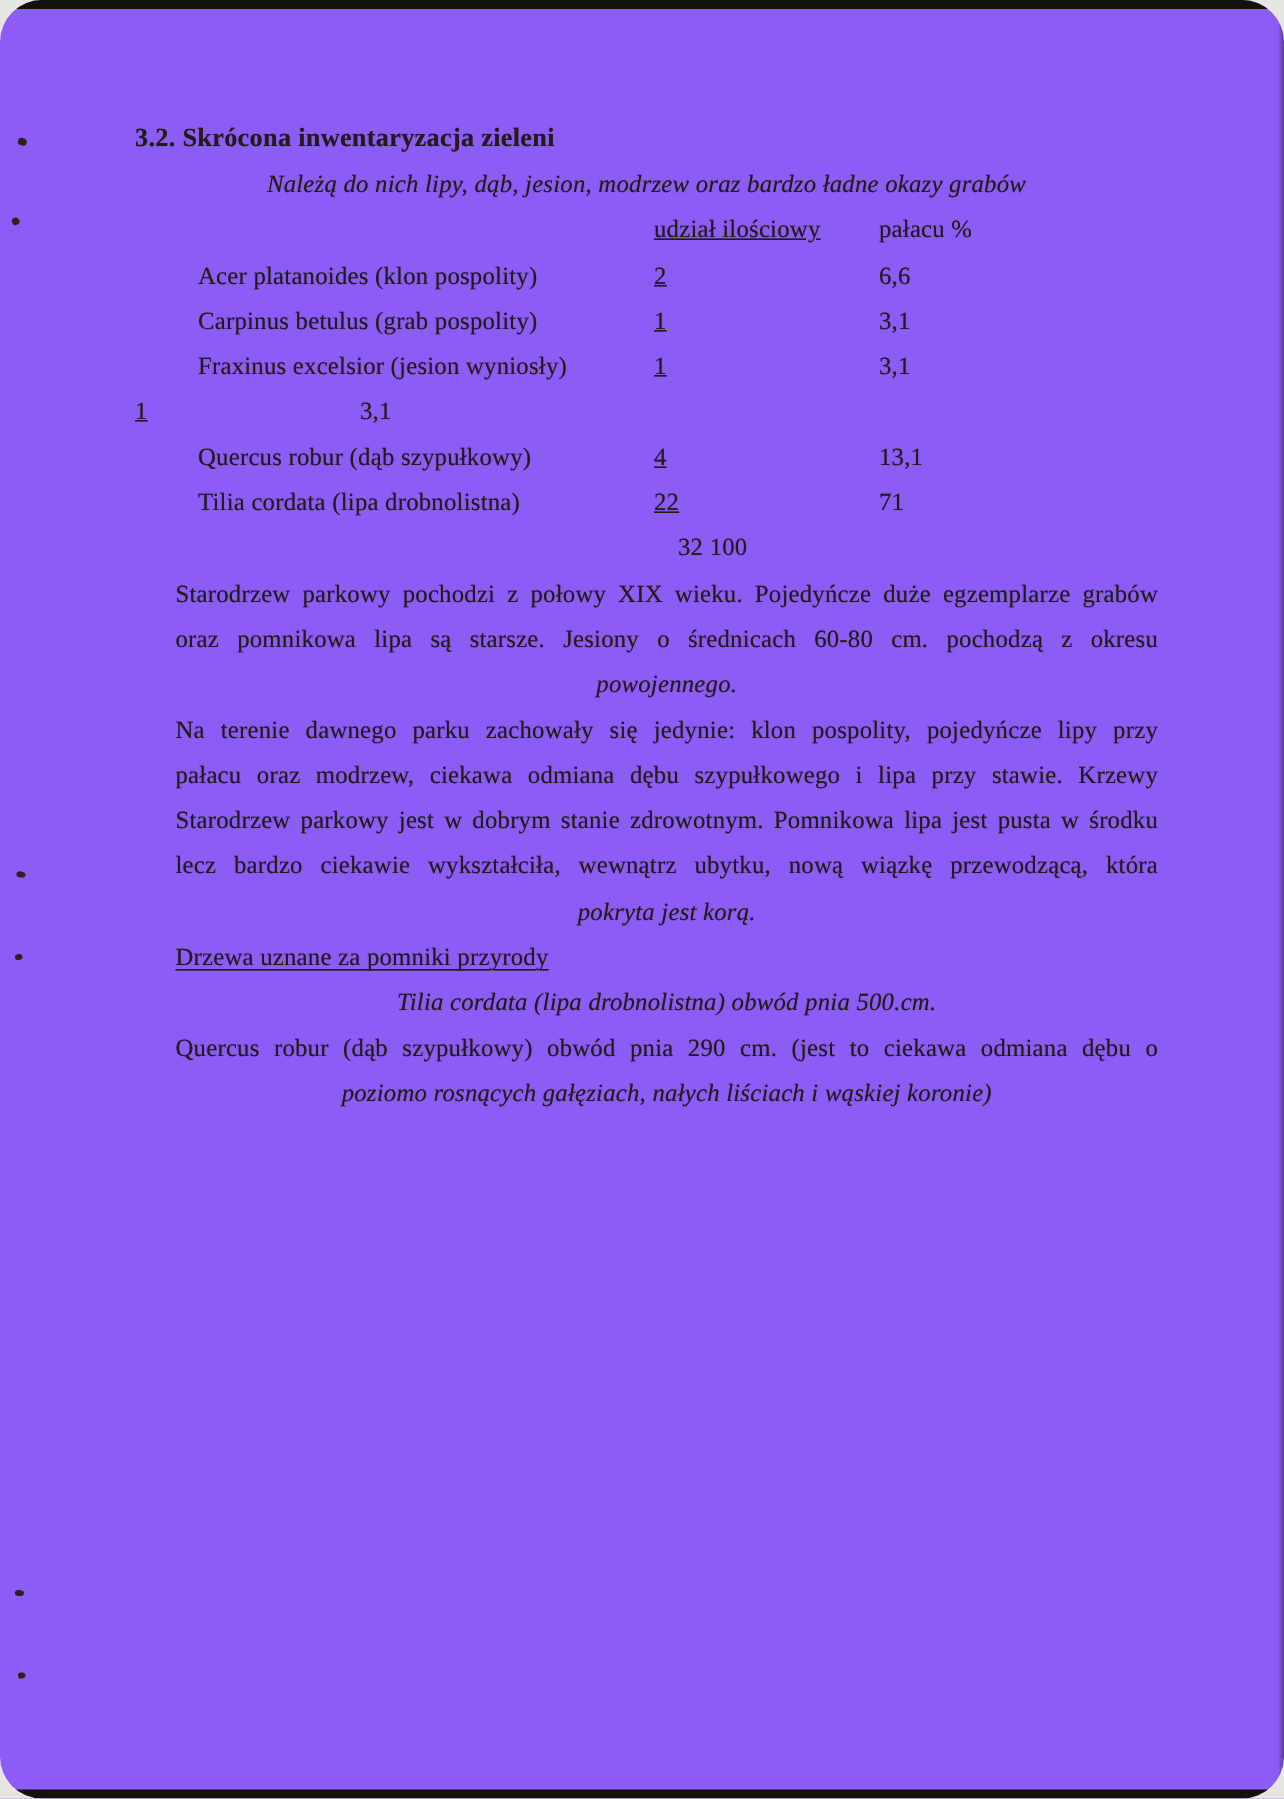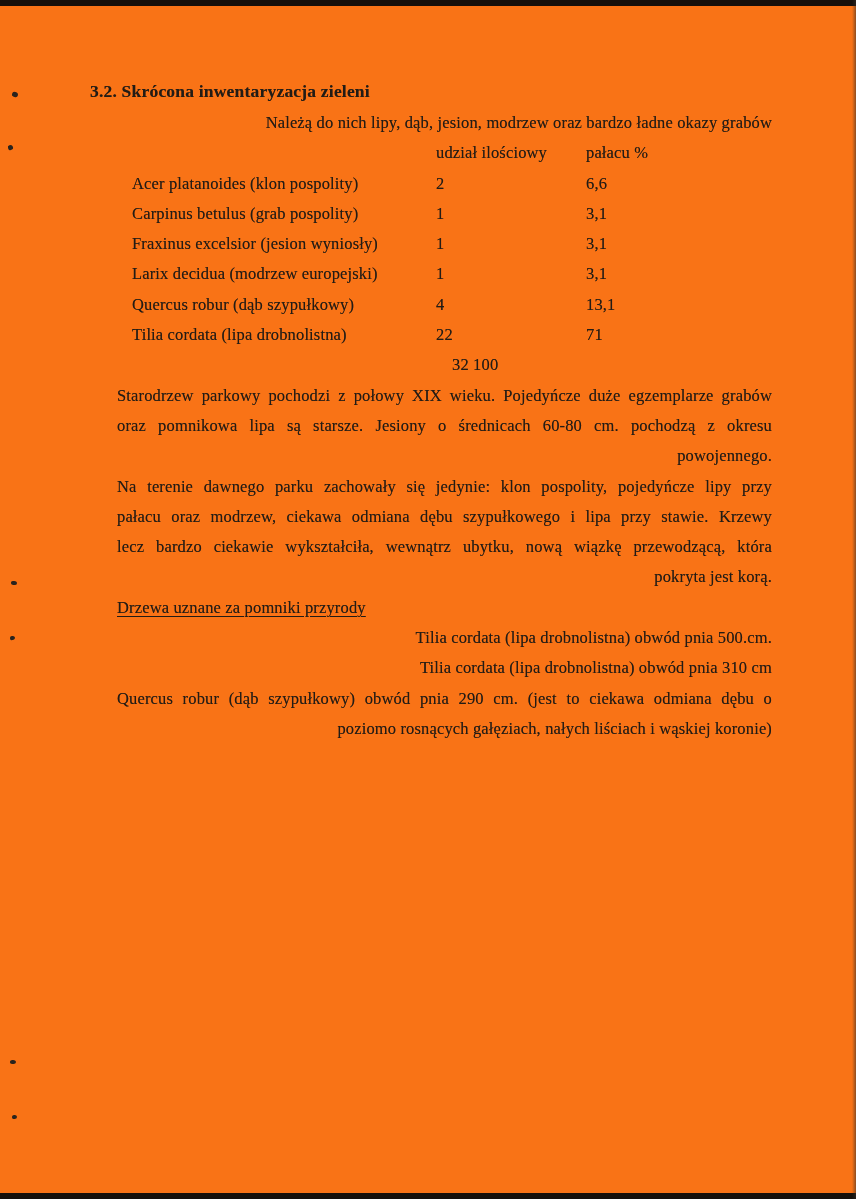--- a/index.html
+++ b/index.html
@@ -1,23 +1,24 @@
 <!DOCTYPE html>
 <html><head>
 <meta charset="utf-8">
 <style>
   html,body { margin:0; padding:0; background:#e8e6e2; }
   .page {
     position:relative;
     width:856px; height:1199px;
     margin:0 auto;
-    background:#f97316;
+    background:#8b5cf6;
     overflow:hidden;
     font-family:"Liberation Serif","DejaVu Serif",serif;
     color:#221c16;
+    border-radius:28px;
   }
   
   .scan-bar-top    { position:absolute; top:0; left:0; width:100%; height:6px; background:#16100b; }
   .scan-bar-bottom { position:absolute; bottom:0; left:0; width:100%; height:6px; background:#16100b; }
   .scan-edge-right { position:absolute; top:0; right:0; width:4px; height:100%;
                      background:linear-gradient(to right, rgba(70,60,50,0), rgba(55,45,38,0.55)); }
   .speck { position:absolute; background:#2a231d; border-radius:45% 55% 50% 40%; }
   .speck.s1 { left:12px; top:92px;  width:6px; height:5px; transform:rotate(15deg); }
   .speck.s2 { left:8px;  top:145px; width:5px; height:5px; transform:rotate(-20deg); }
   .speck.s3 { left:11px; top:581px; width:6px; height:4px; transform:rotate(8deg); }
@@ -30,27 +31,27 @@
     position:absolute; left:90px; top:74px; width:682px;
     font-size:16.5px; line-height:30.3px;
     letter-spacing:0.15px;
     text-shadow:0 0 0.5px rgba(34,28,22,0.55);
   }
   .sec-heading {
     font-size:17.5px; font-weight:bold; line-height:34px;
     letter-spacing:0.2px;
   }
   .jline { text-align:justify; text-align-last:justify; }
-  .lline { text-align:right; }
+  .lline { text-align:center;font-style:italic; }
   .indent { margin-left:27px; width:655px; }
 
   
   .trow { display:flex; }
   .cell-species { width:304px; margin-left:42px; }
-  .cell-qty { width:150px; }
+  .cell-qty { width:150px;text-decoration:underline; }
   .cell-pct { flex:1; }
   .totals .tot-qty { display:inline-block; margin-left:362px; }
   .totals .tot-pct { display:inline-block; }
 
   .u-heading { text-decoration:underline; text-underline-offset:3px; text-decoration-thickness:1px; }
 </style>
 </head>
 <body>
 
 <div class="page">
@@ -90,21 +91,20 @@
         <div class="cell-species">Carpinus betulus (grab pospolity)</div>
         <div class="cell-qty">1</div>
         <div class="cell-pct">3,1</div>
       </div>
       <div class="trow">
         <div class="cell-species">Fraxinus excelsior (jesion wyniosły)</div>
         <div class="cell-qty">1</div>
         <div class="cell-pct">3,1</div>
       </div>
       <div class="trow">
-        <div class="cell-species">Larix decidua (modrzew europejski)</div>
         <div class="cell-qty">1</div>
         <div class="cell-pct">3,1</div>
       </div>
       <div class="trow">
         <div class="cell-species">Quercus robur (dąb szypułkowy)</div>
         <div class="cell-qty">4</div>
         <div class="cell-pct">13,1</div>
       </div>
       <div class="trow">
         <div class="cell-species">Tilia cordata (lipa drobnolistna)</div>
@@ -123,28 +123,28 @@
       <div class="jline">oraz pomnikowa lipa są starsze. Jesiony o średnicach 60-80 cm. pochodzą z okresu</div>
       <div class="lline">powojennego.</div>
     </div>
 
     <div class="para indent">
       <div class="jline">Na terenie dawnego parku zachowały się jedynie: klon pospolity, pojedyńcze lipy przy</div>
       <div class="jline">pałacu oraz modrzew, ciekawa odmiana dębu szypułkowego i lipa przy stawie. Krzewy</div>
     </div>
 
     <div class="para indent">
+      <div class="jline">Starodrzew parkowy jest w dobrym stanie zdrowotnym. Pomnikowa lipa jest pusta w środku</div>
       <div class="jline">lecz  bardzo ciekawie wykształciła, wewnątrz ubytku, nową wiązkę przewodzącą, która</div>
       <div class="lline">pokryta jest  korą.</div>
     </div>
 
     <div class="indent u-heading">Drzewa uznane za pomniki przyrody</div>
     <div class="indent lline">Tilia cordata (lipa drobnolistna) obwód pnia 500.cm.</div>
 
-    <div class="indent lline">Tilia cordata (lipa drobnolistna) obwód pnia 310 cm</div>
 
     <div class="para indent">
       <div class="jline">Quercus robur (dąb szypułkowy) obwód pnia 290 cm. (jest to ciekawa odmiana dębu o</div>
       <div class="lline">poziomo rosnących gałęziach, nałych liściach i wąskiej koronie)</div>
     </div>
 
   </div>
 </div>
 
 </body></html>

